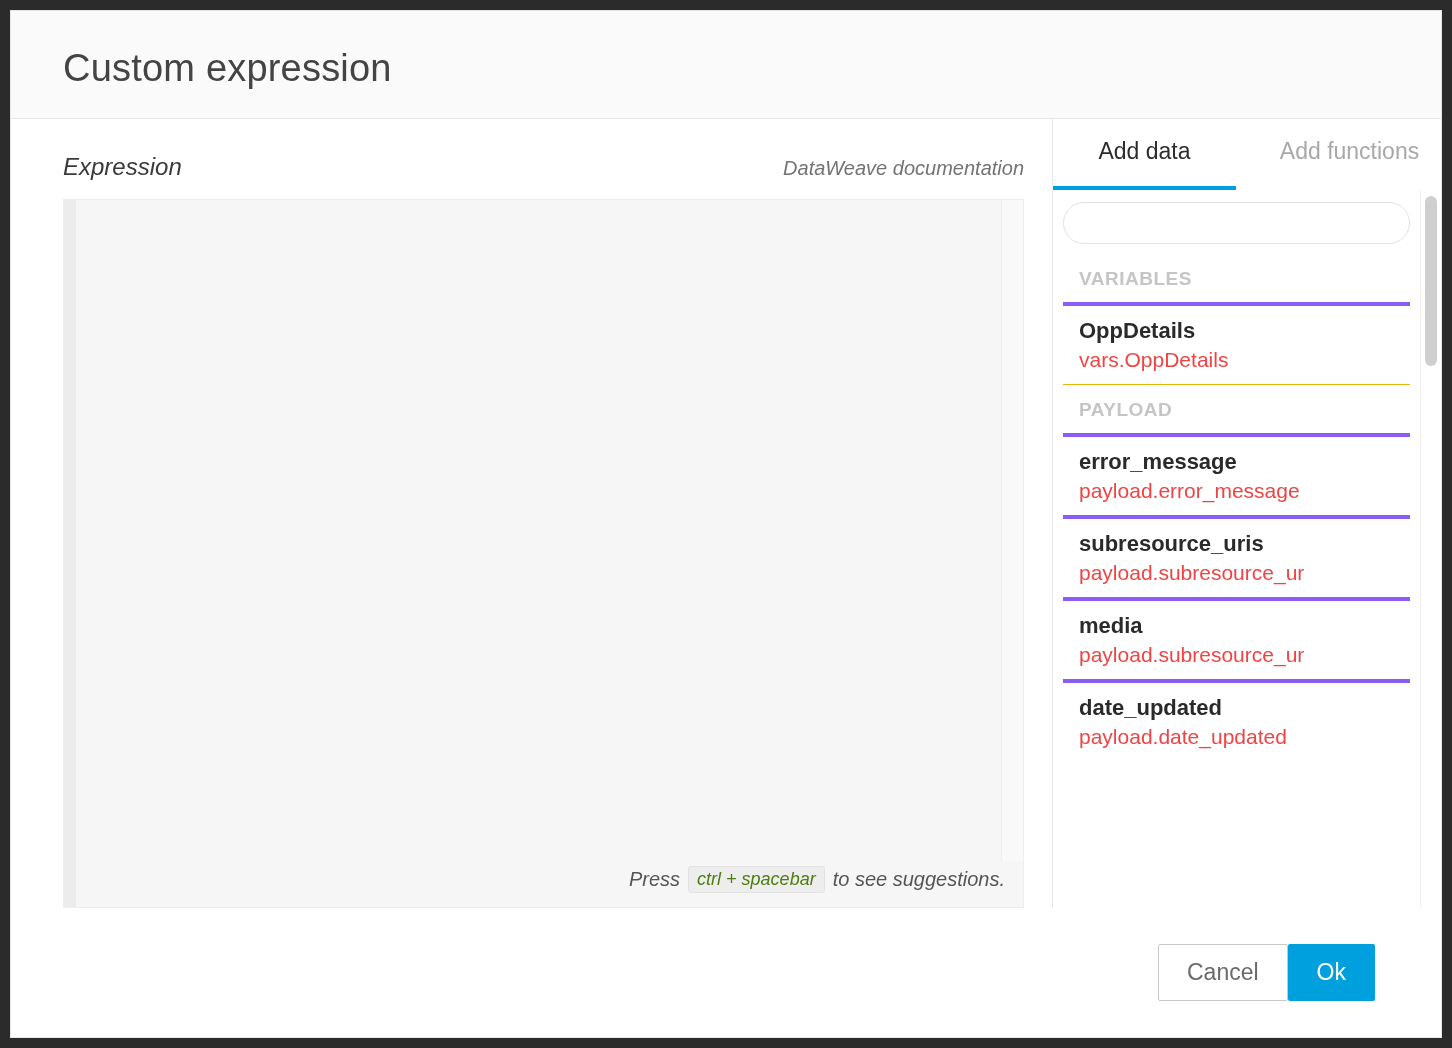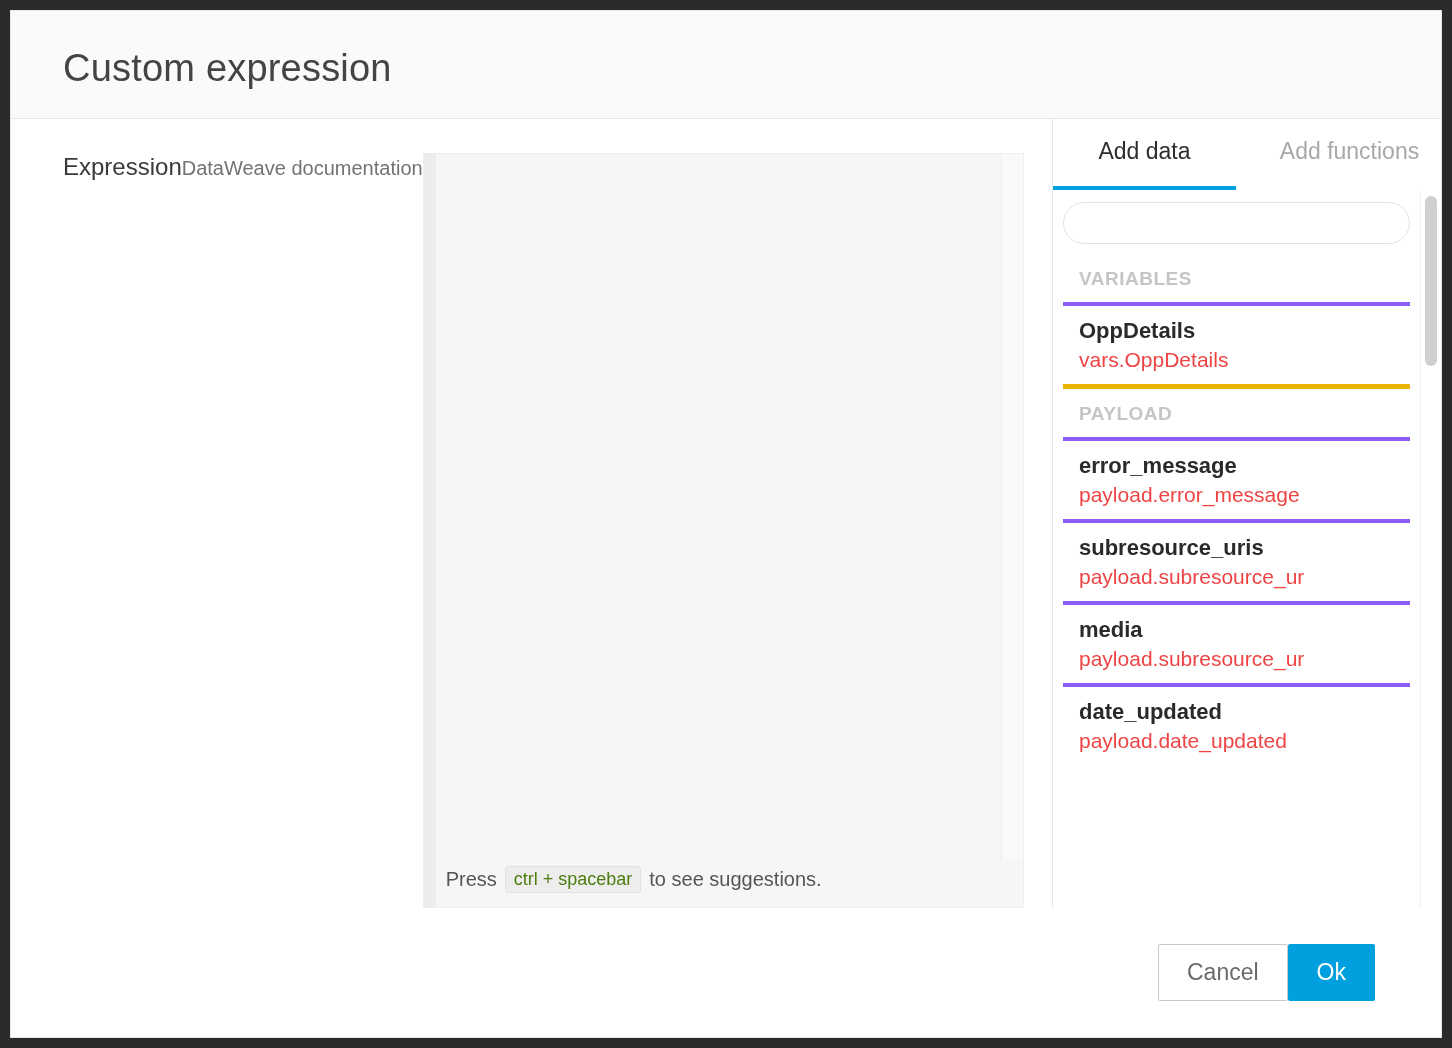--- a/index.html
+++ b/index.html
@@ -1,15 +1,15 @@
 <!DOCTYPE html>
 <html><head>
 <meta charset="utf-8">
 <style>
-  * { box-sizing: border-box; margin: 0; padding: 0; }
+  * { box-sizing: border-box; margin: 0; padding: 0; justify-content: flex-end; }
   html, body { width: 100%; height: 100%; }
   body {
     font-family: -apple-system, BlinkMacSystemFont, "Segoe UI", "Helvetica Neue", Arial, sans-serif;
     background: #2b2b2b;
     padding: 10px;
     width: 1452px;
     height: 1048px;
   }
   .dialog {
     background: #fff;
@@ -32,22 +32,23 @@
   }
   .dialog-body {
     flex: 1;
     display: flex;
     min-height: 0;
   }
   .left-panel {
     flex: 1;
     padding: 34px 28px 0 52px;
     display: flex;
-    flex-direction: row;
+    flex-direction: column;
     border-right: 1px solid #e8e8e8;
+    font-style: italic;
   }
   .expr-header {
     display: flex;
     justify-content: space-between;
     align-items: baseline;
     margin-bottom: 18px;
   }
   .expr-label {
     font-size: 24px;
     color: #3a3a3a;
@@ -148,21 +149,21 @@
     background: #fff;
     outline: none;
     margin-bottom: 10px;
   }
   .section-header {
     font-size: 19px;
     font-weight: 700;
     color: #c5c5c5;
     letter-spacing: 0.5px;
     padding: 14px 16px 12px 16px;
-    border-top: 5px solid #eab308;
+    border-top: 1px solid #eab308;
   }
   .section-header:first-of-type { border-top: none; }
   .item {
     padding: 12px 16px 12px 16px;
     border-top: 4px solid #8b5cf6;
     cursor: pointer;
   }
   .item-name {
     font-size: 22px;
     font-weight: 600;

